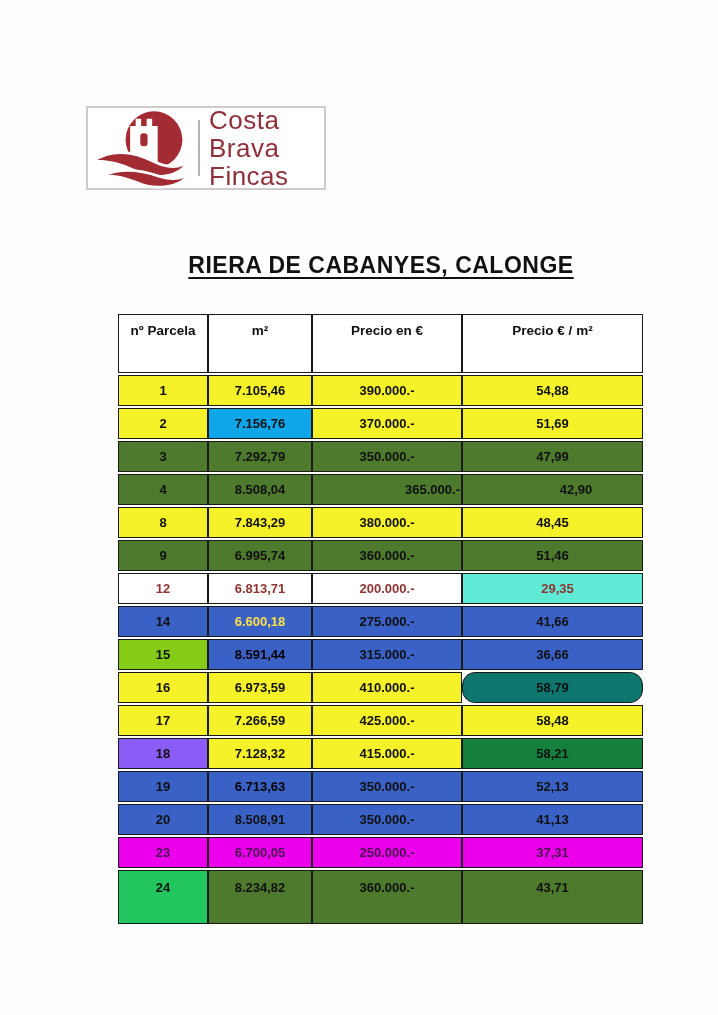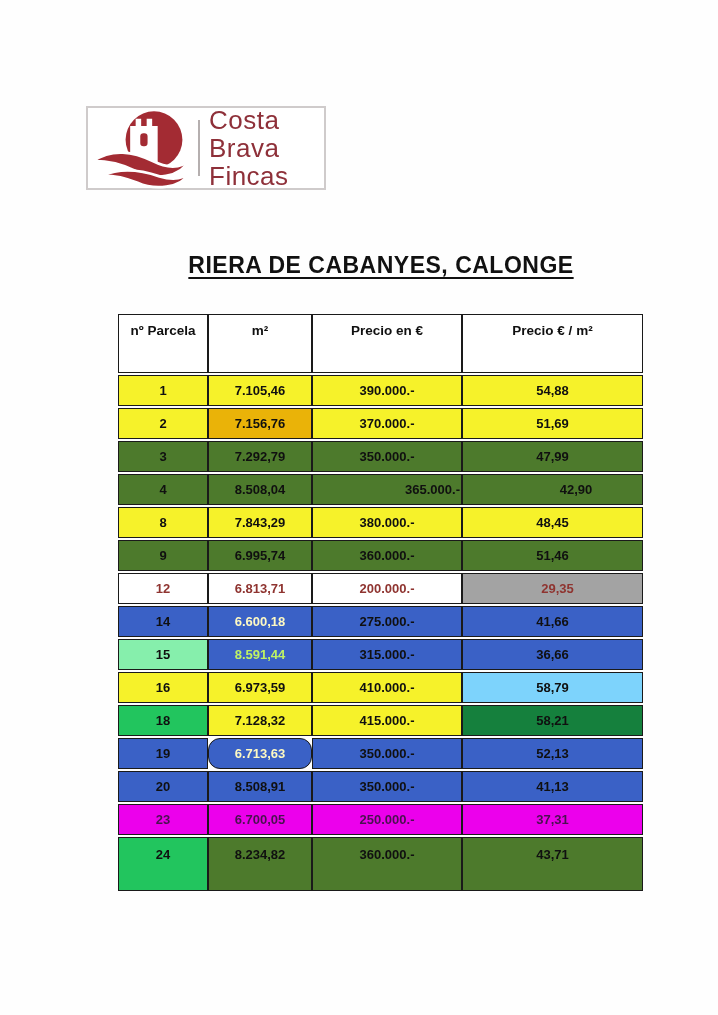--- a/index.html
+++ b/index.html
@@ -144,21 +144,21 @@
       </thead>
     <tbody>
         <tr>
           <td style="background: rgb(246, 242, 42); color: rgb(16, 16, 16);">1</td>
           <td style="background: rgb(246, 242, 42); color: rgb(16, 16, 16);">7.105,46</td>
           <td style="background: rgb(246, 242, 42); color: rgb(16, 16, 16);">390.000.-</td>
           <td style="background: rgb(246, 242, 42); color: rgb(16, 16, 16);">54,88</td>
         </tr>
         <tr>
           <td style="background: rgb(246, 242, 42); color: rgb(16, 16, 16);">2</td>
-          <td style="background: #eab308; color: rgb(16, 16, 16);">7.156,76</td>
+          <td style="background: #0ea5e9; color: rgb(16, 16, 16);">7.156,76</td>
           <td style="background: rgb(246, 242, 42); color: rgb(16, 16, 16);">370.000.-</td>
           <td style="background: rgb(246, 242, 42); color: rgb(16, 16, 16);">51,69</td>
         </tr>
         <tr>
           <td style="background: rgb(77, 122, 44); color: rgb(16, 16, 16);">3</td>
           <td style="background: rgb(77, 122, 44); color: rgb(16, 16, 16);">7.292,79</td>
           <td style="background: rgb(77, 122, 44); color: rgb(16, 16, 16);">350.000.-</td>
           <td style="background: rgb(77, 122, 44); color: rgb(16, 16, 16);">47,99</td>
         </tr>
         <tr>
@@ -176,49 +176,55 @@
         <tr>
           <td style="background: rgb(77, 122, 44); color: rgb(16, 16, 16);">9</td>
           <td style="background: rgb(77, 122, 44); color: rgb(16, 16, 16);">6.995,74</td>
           <td style="background: rgb(77, 122, 44); color: rgb(16, 16, 16);">360.000.-</td>
           <td style="background: rgb(77, 122, 44); color: rgb(16, 16, 16);">51,46</td>
         </tr>
         <tr>
           <td style="background: rgb(255, 255, 255); color: rgb(143, 52, 48);">12</td>
           <td style="background: rgb(255, 255, 255); color: rgb(143, 52, 48);">6.813,71</td>
           <td style="background: rgb(255, 255, 255); color: rgb(143, 52, 48);">200.000.-</td>
-          <td style="background: #a3a3a3; color: rgb(143, 52, 48); padding-left: 11px;">29,35</td>
+          <td style="background: #5eead4; color: rgb(143, 52, 48); padding-left: 11px;">29,35</td>
         </tr>
         <tr>
           <td style="background: rgb(58, 97, 198); color: rgb(16, 16, 16);">14</td>
-          <td style="background: rgb(58, 97, 198); color: #fef9c3;">6.600,18</td>
+          <td style="background: rgb(58, 97, 198); color: #fde047;">6.600,18</td>
           <td style="background: rgb(58, 97, 198); color: rgb(16, 16, 16); margin-top: 12px;">275.000.-</td>
           <td style="background: rgb(58, 97, 198); color: rgb(16, 16, 16);">41,66</td>
         </tr>
         <tr>
-          <td style="background: #86efac; color: rgb(16, 16, 16);">15</td>
-          <td style="background: rgb(58, 97, 198); color: #bef264; margin-top: 12px;">8.591,44</td>
+          <td style="background: #84cc16; color: rgb(16, 16, 16);">15</td>
+          <td style="background: rgb(58, 97, 198); color: #000000; margin-top: 12px;">8.591,44</td>
           <td style="background: rgb(58, 97, 198); color: rgb(16, 16, 16);">315.000.-</td>
           <td style="background: rgb(58, 97, 198); color: rgb(16, 16, 16);">36,66</td>
         </tr>
         <tr>
           <td style="background: rgb(246, 242, 42); color: rgb(16, 16, 16);">16</td>
           <td style="background: rgb(246, 242, 42); color: rgb(16, 16, 16);">6.973,59</td>
           <td style="background: rgb(246, 242, 42); color: rgb(16, 16, 16);">410.000.-</td>
-          <td style="background: #7dd3fc; color: rgb(16, 16, 16);">58,79</td>
-        </tr>
-        <tr>
-          <td style="background: #22c55e; color: rgb(16, 16, 16);">18</td>
+          <td style="background: #0f766e; color: rgb(16, 16, 16); border-radius: 13px;">58,79</td>
+        </tr>
+        <tr>
+          <td style="background: rgb(246, 242, 42); color: rgb(16, 16, 16);">17</td>
+          <td style="background: rgb(246, 242, 42); color: rgb(16, 16, 16);">7.266,59</td>
+          <td style="background: rgb(246, 242, 42); color: rgb(16, 16, 16);">425.000.-</td>
+          <td style="background: rgb(246, 242, 42); color: rgb(16, 16, 16);">58,48</td>
+        </tr>
+        <tr>
+          <td style="background: #8b5cf6; color: rgb(16, 16, 16);">18</td>
           <td style="background: rgb(246, 242, 42); color: rgb(16, 16, 16);">7.128,32</td>
           <td style="background: rgb(246, 242, 42); color: rgb(16, 16, 16);">415.000.-</td>
           <td style="background: #15803d; color: rgb(16, 16, 16);">58,21</td>
         </tr>
         <tr>
           <td style="background: rgb(58, 97, 198); color: rgb(16, 16, 16);">19</td>
-          <td style="background: rgb(58, 97, 198); color: #fef9c3; border-radius: 12px;">6.713,63</td>
+          <td style="background: rgb(58, 97, 198); color: #000000;">6.713,63</td>
           <td style="background: rgb(58, 97, 198); color: rgb(16, 16, 16);">350.000.-</td>
           <td style="background: rgb(58, 97, 198); color: rgb(16, 16, 16);">52,13</td>
         </tr>
         <tr>
           <td style="background: rgb(58, 97, 198); color: rgb(16, 16, 16);">20</td>
           <td style="background: rgb(58, 97, 198); color: rgb(16, 16, 16);">8.508,91</td>
           <td style="background: rgb(58, 97, 198); color: rgb(16, 16, 16);">350.000.-</td>
           <td style="background: rgb(58, 97, 198); color: rgb(16, 16, 16);">41,13</td>
         </tr>
         <tr>

